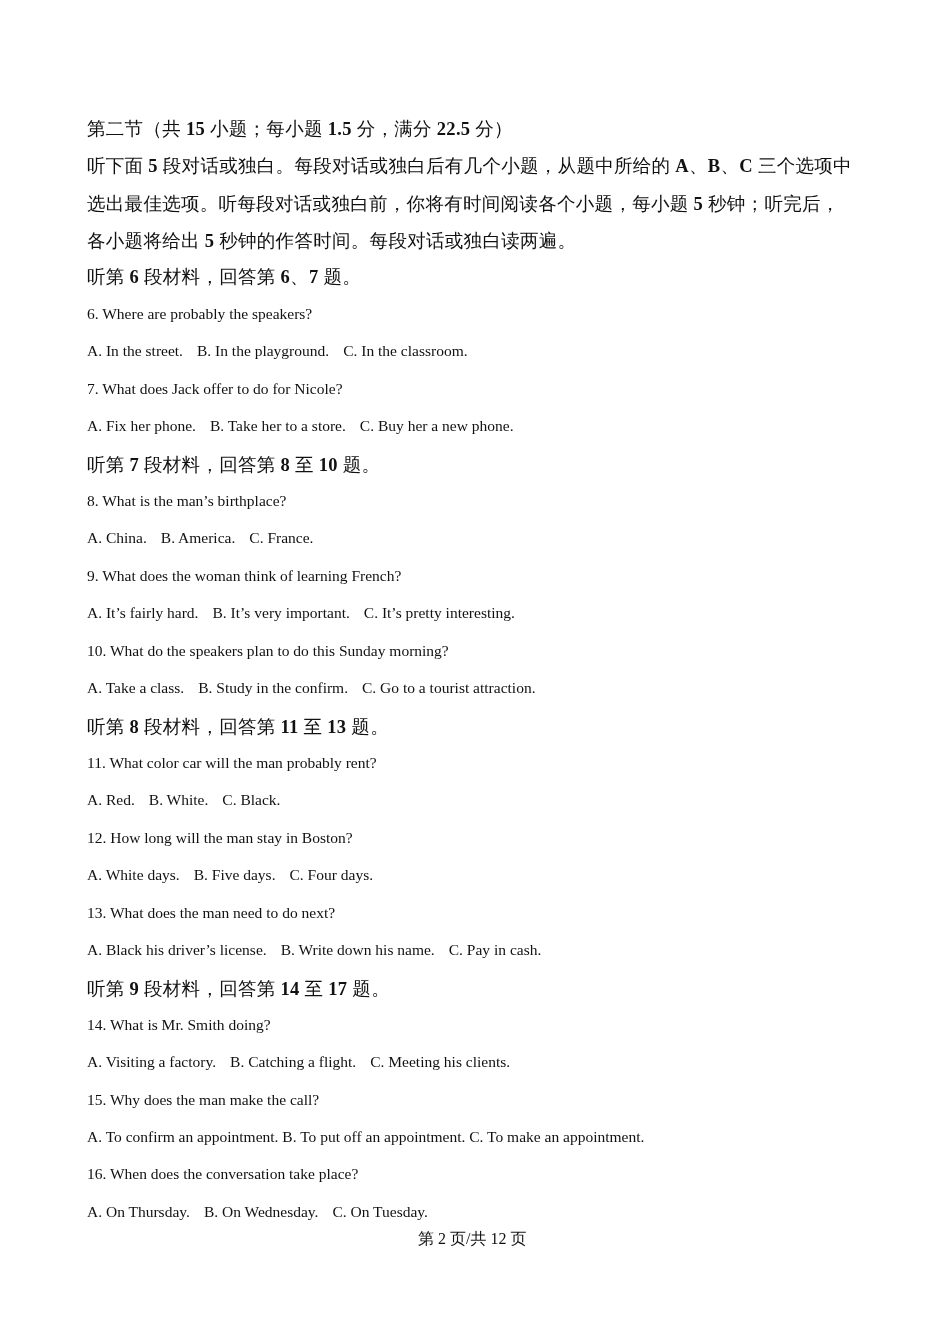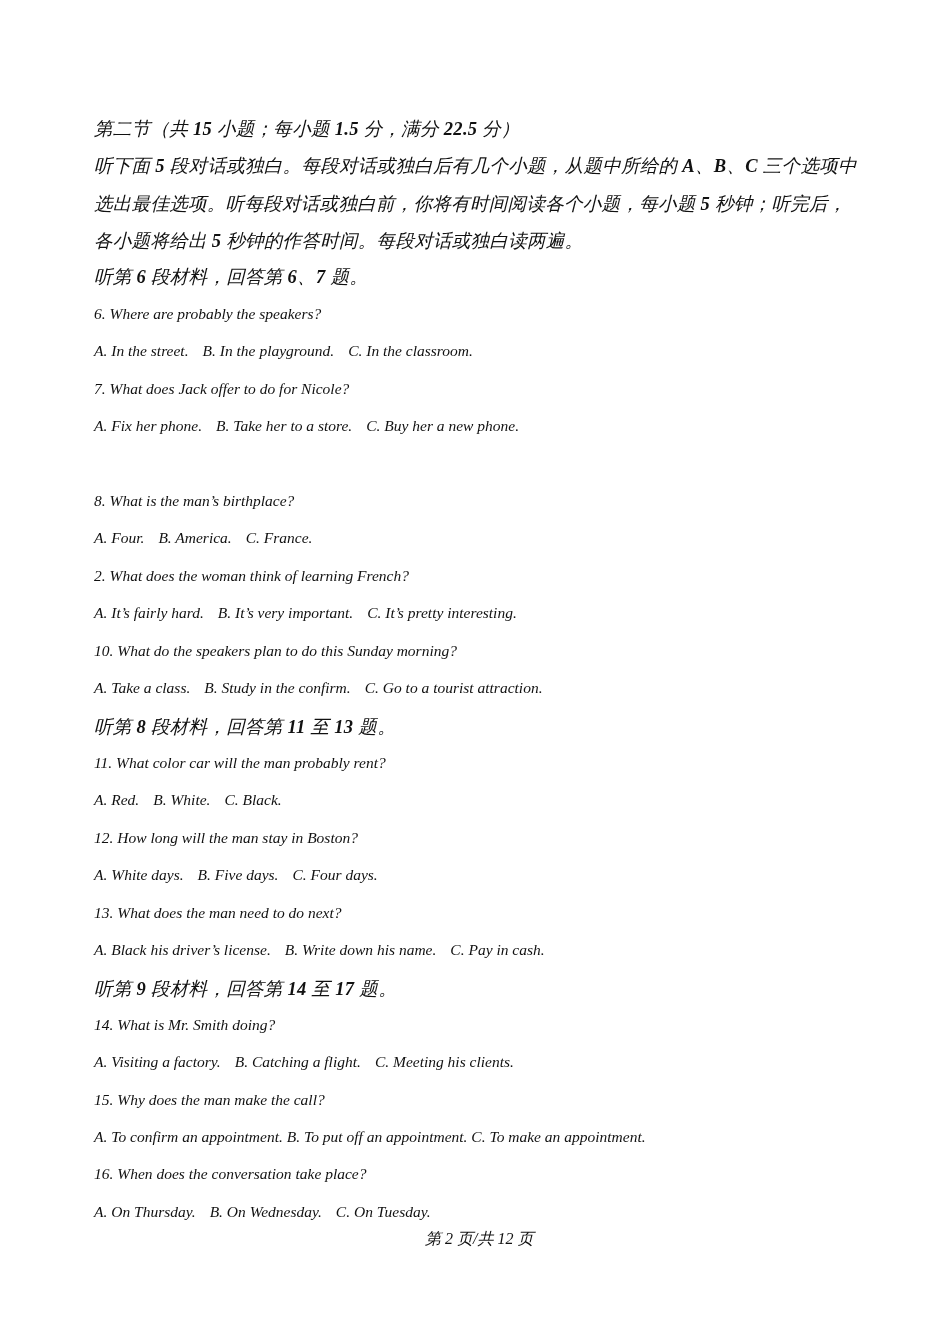--- a/index.html
+++ b/index.html
@@ -1,18 +1,18 @@
 <!DOCTYPE html>
 <html><head>
   <meta charset="utf-8">
   <style>
     html, body { margin: 0; padding: 0; background: #ffffff; }
     body { width: 950px; height: 1344px; position: relative; overflow: hidden;
            font-family: "Liberation Serif", "DejaVu Serif", serif; color: #111; }
-    .page { position: absolute; left: 7px; top: 0; width: 832px; height: 1344px; font-style: italic; }
+    .page { position: absolute; left: 0; top: 0; width: 832px; height: 1344px; }
     .line { position: absolute; left: 87px; white-space: nowrap; }
     .cn { font-size: 18.5px; letter-spacing: 0.3px; }
     .en { font-size: 15.5px; text-align: right; }
     b { font-weight: bold; }
     .footer { position: absolute; top: 1229px; left: 418px; font-size: 16px; white-space: nowrap; }
     .sp { display: inline-block; width: 14px; }
   </style>
 </head>
 <body>
 
@@ -37,25 +37,28 @@
   </div>
   <div class="line en" style="top:305px">6. Where are probably the speakers?</div>
   <div class="line en" style="top:342px">
     <span>A. In the street.</span><span class="sp"></span><span>B. In the playground.</span><span class="sp"></span><span>C. In the classroom.</span>
   </div>
   <div class="line en" style="top:380px">7. What does Jack offer to do for Nicole?</div>
   <div class="line en" style="top:417px">
     <span>A. Fix her phone.</span><span class="sp"></span><span>B. Take her to a store.</span><span class="sp"></span><span>C. Buy her a new phone.</span>
   </div>
 
+  <div class="line cn" style="top:452px">
+    <span>听第 </span><b>7</b><span> 段材料，回答第 </span><b>8</b><span> 至 </span><b>10</b><span> 题。</span>
+  </div>
   <div class="line en" style="top:492px">8. What is the man’s birthplace?</div>
   <div class="line en" style="top:529px">
-    <span>A. Four.</span><span class="sp"></span><span>B. America.</span><span class="sp"></span><span>C. France.</span>
+    <span>A. China.</span><span class="sp"></span><span>B. America.</span><span class="sp"></span><span>C. France.</span>
   </div>
-  <div class="line en" style="top:567px">2. What does the woman think of learning French?</div>
+  <div class="line en" style="top:567px">9. What does the woman think of learning French?</div>
   <div class="line en" style="top:604px">
     <span>A. It’s fairly hard.</span><span class="sp"></span><span>B. It’s very important.</span><span class="sp"></span><span>C. It’s pretty interesting.</span>
   </div>
   <div class="line en" style="top:642px">10. What do the speakers plan to do this Sunday morning?</div>
   <div class="line en" style="top:679px">
     <span>A. Take a class.</span><span class="sp"></span><span>B. Study in the confirm.</span><span class="sp"></span><span>C. Go to a tourist attraction.</span>
   </div>
 
   <div class="line cn" style="top:714px">
     <span>听第 </span><b>8</b><span> 段材料，回答第 </span><b>11</b><span> 至 </span><b>13</b><span> 题。</span>

